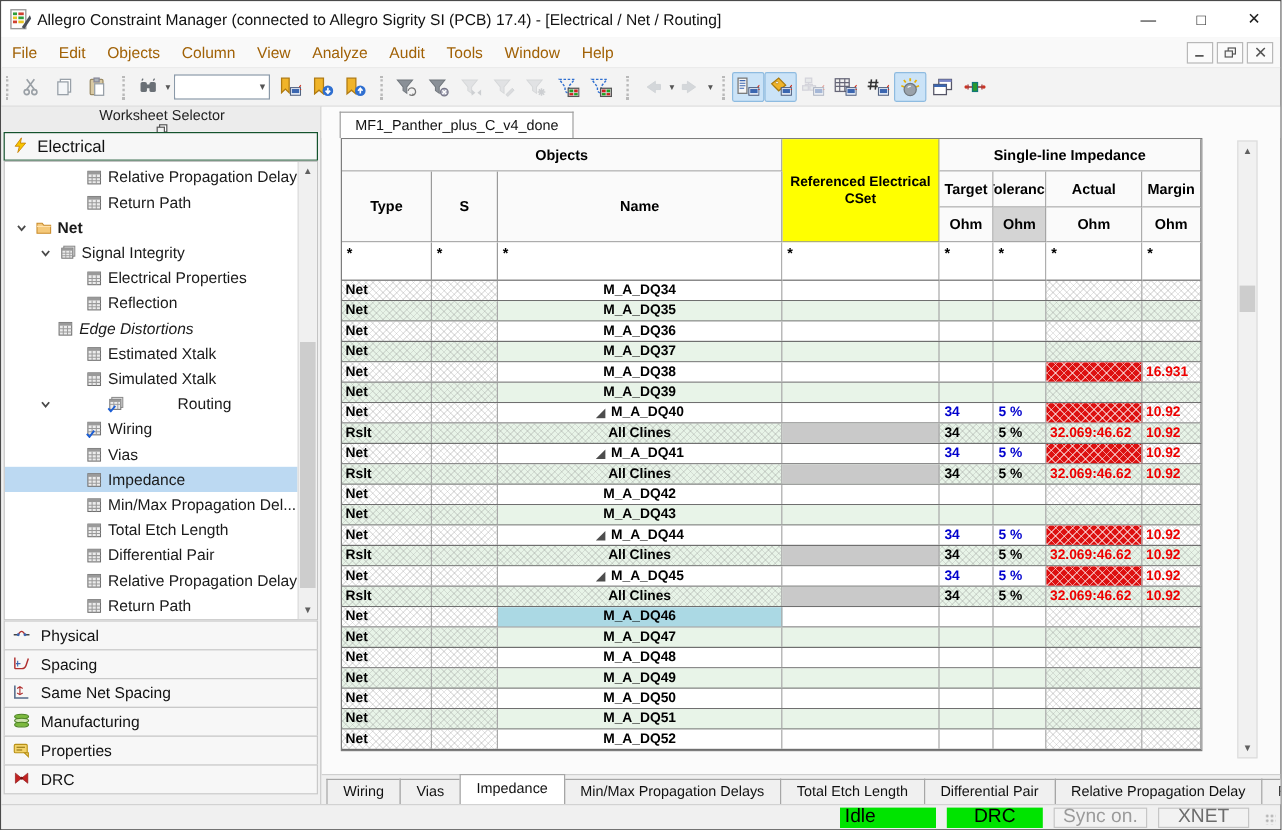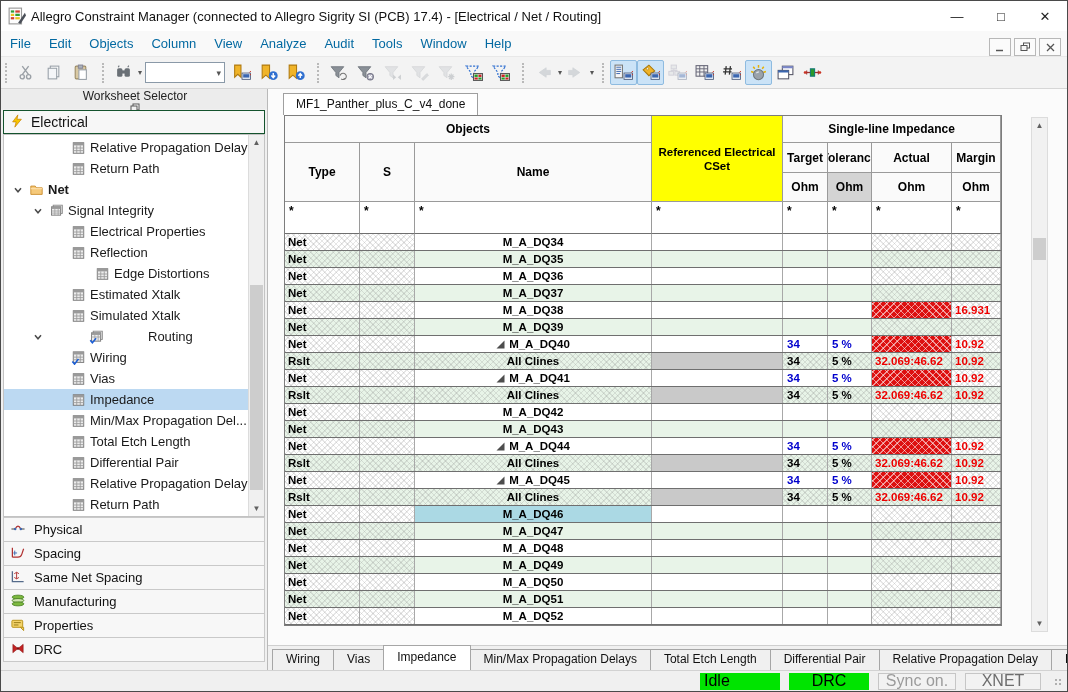--- a/index.html
+++ b/index.html
@@ -6,21 +6,21 @@
   *{box-sizing:border-box;}
   .window{width:1068px;height:692px;border:1px solid #4a4a4a;background:#f0f0f0;
     font-family:"Liberation Sans","DejaVu Sans",sans-serif;display:flex;flex-direction:column;overflow:hidden;position:relative;}
   
   .titlebar{height:30px;background:#ffffff;display:flex;align-items:center;flex:0 0 auto;}
   .title-icon{width:18px;height:18px;margin:0 5px 0 7px;flex:0 0 auto;}
   .title-text{font-size:13px;color:#111;white-space:nowrap;}
   .title-spacer{flex:1;}
   .winbtn{width:44px;height:30px;display:flex;align-items:center;justify-content:center;font-size:13px;color:#222;}
   
-  .menubar{height:26px;background:#f9f9f9;display:flex;align-items:flex-end;font-size:13px;color:#0369a1;flex:0 0 auto;border-bottom:1px solid #e8e8e8;}
+  .menubar{height:26px;background:#f9f9f9;display:flex;align-items:center;font-size:13px;color:#a16207;flex:0 0 auto;border-bottom:1px solid #e8e8e8;}
   .menu-item{padding:0 9px;height:100%;display:flex;align-items:center;}
   .menu-spacer{flex:1;}
   .mdi-btn{width:22px;height:18px;border:1px solid #b8b8b8;background:#fbfbfb;margin-right:3px;display:flex;align-items:center;justify-content:center;}
   
   .toolbar{height:32px;background:#f3f3f3;border-bottom:1px solid #d6d6d6;display:flex;align-items:center;flex:0 0 auto;}
   .tb-group{display:flex;align-items:center;height:28px;padding:0 4px 0 2px;}
   .grip{width:5px;height:20px;margin:0 3px 0 2px;border-left:2px dotted #b9b9b9;}
   .tb-btn{width:27px;height:25px;display:flex;align-items:center;justify-content:center;border-radius:2px;border:1px solid transparent;}
   .tb-btn.active{background:#cbe3f7;border:1px solid #8ebbe0;}
   .tb-btn.disabled{opacity:.42;}
@@ -450,21 +450,21 @@
             <div class="tree-item" style="padding-left: 64px;">
               <span class="ticon">
                 <svg viewBox="0 0 16 16">
                   <rect x="2" y="2" width="12" height="12" fill="#ececec" stroke="#6f6f6f"></rect>
                   <rect x="2" y="2" width="12" height="3" fill="#9a9a9a"></rect>
                   <path d="M2 8 h12 M2 11 h12 M6 5 v9 M10 5 v9" stroke="#9a9a9a" stroke-width="1" fill="none"></path>
                 </svg>
               </span>
               <span class="tlabel">Reflection</span>
             </div>
-            <div class="tree-item" style="padding-left: 88px;">
+            <div class="tree-item" style="padding-left: 40px; font-style: italic;">
               <span class="ticon">
                 <svg viewBox="0 0 16 16">
                   <rect x="2" y="2" width="12" height="12" fill="#ececec" stroke="#6f6f6f"></rect>
                   <rect x="2" y="2" width="12" height="3" fill="#9a9a9a"></rect>
                   <path d="M2 8 h12 M2 11 h12 M6 5 v9 M10 5 v9" stroke="#9a9a9a" stroke-width="1" fill="none"></path>
                 </svg>
               </span>
               <span class="tlabel">Edge Distortions</span>
             </div>
             <div class="tree-item" style="padding-left: 64px;">

